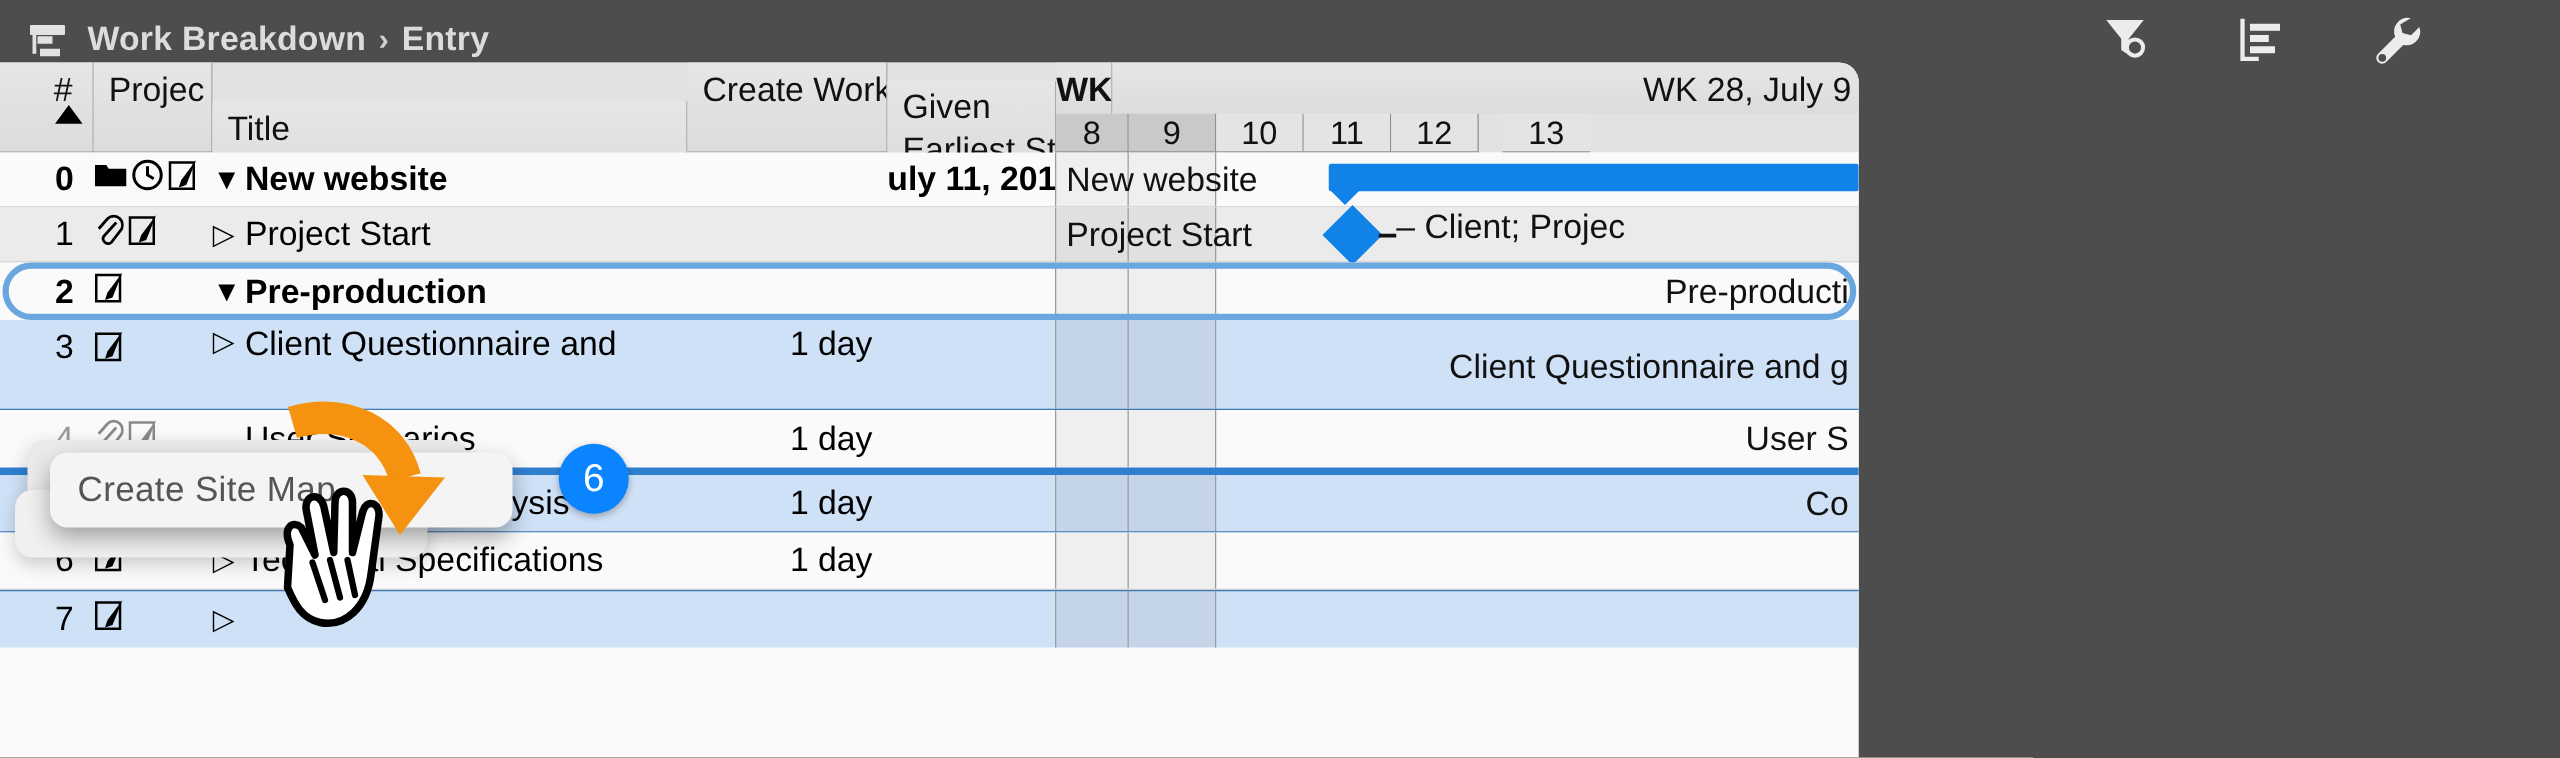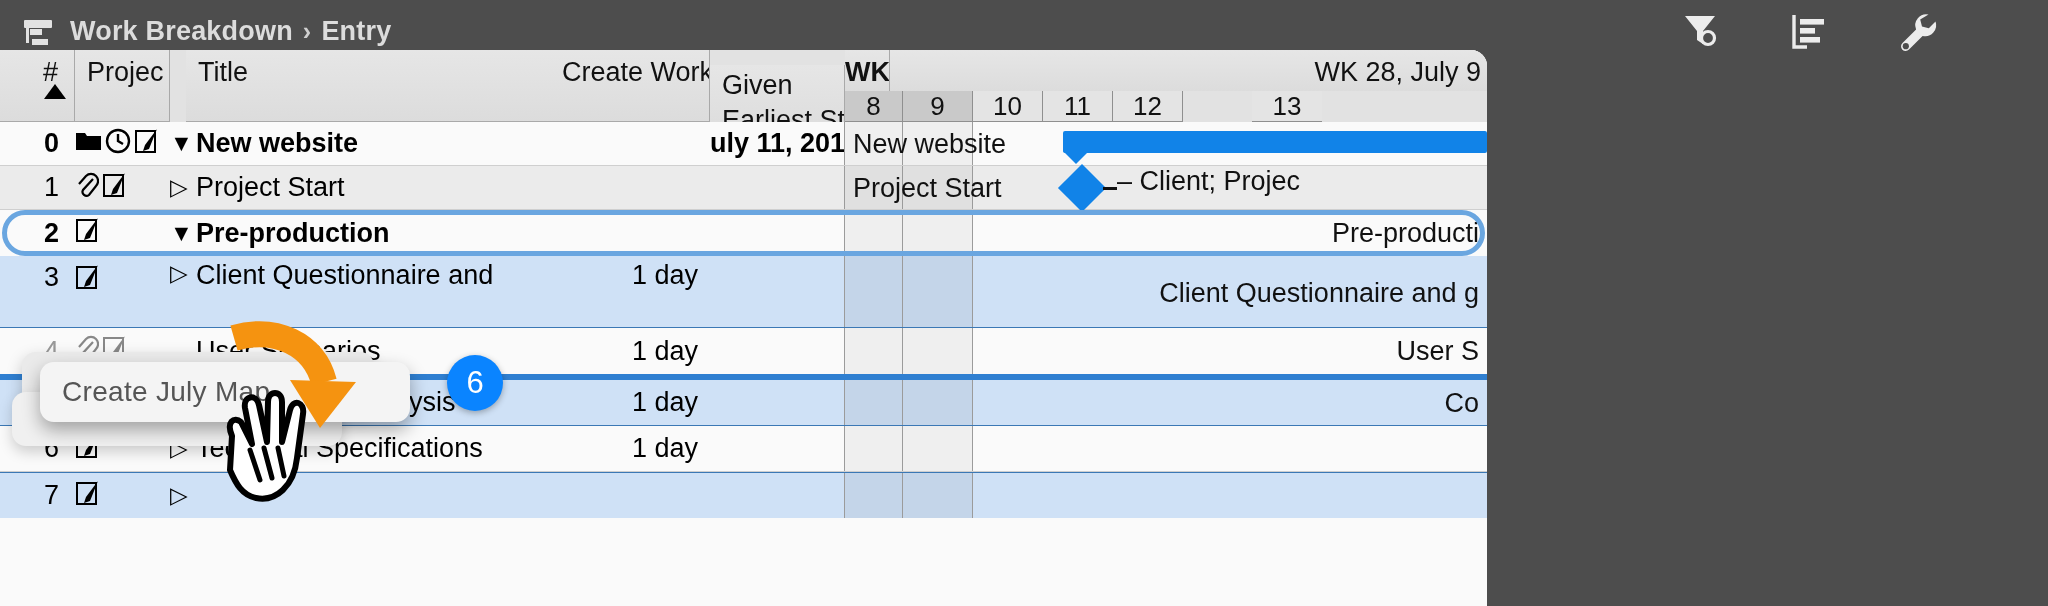--- a/index.html
+++ b/index.html
@@ -177,21 +177,21 @@
   <div class="card">
 
     <div class="thead">
       <div class="th num" style="left:0;width:75px;">
         <span>#</span>
         <span class="sortarrow"></span>
       </div>
       <div class="th" style="left:75px;width:95px;">
         <span>Projec</span>
       </div>
-      <div class="th" style="left:186px;width:380px;">
+      <div class="th" style="left:170px;width:380px;margin-top:31px;">
         <span>Title</span>
       </div>
       <div class="th rt" style="left:550px;width:160px;">
         <span>Create Work</span>
       </div>
       <div class="th two" style="left:710px;width:135px;margin-top:15px;">
         <div>Given</div>
         <div>Earliest Star</div>
       </div>
 
@@ -200,21 +200,21 @@
       </div>
       <div class="th rt" style="left:890px;width:597px;border-right:none;border-bottom:none;height:41px;padding-right:6px;">
         <span>WK 28, July 9</span>
       </div>
 
       <div class="daycell we" style="left:845px;width:58px;"><span>8</span></div>
       <div class="daycell we" style="left:903px;width:70px;"><span>9</span></div>
       <div class="daycell" style="left:973px;width:70px;"><span>10</span></div>
       <div class="daycell" style="left:1043px;width:70px;"><span>11</span></div>
       <div class="daycell" style="left:1113px;width:70px;"><span>12</span></div>
-      <div class="daycell" style="left:1252px;width:70px;border-right:none;"><span>13</span></div>
+      <div class="daycell" style="left:1202px;width:70px;border-right:none;"><span>13</span></div>
     </div>
 
     <div class="rows">
 
       <div class="row" style="top:0;height:44px;background:#fafafa;border-bottom:1px solid #cfcfcf;">
         <div class="grid-left">
           <div class="cell c-num">
               <div class="rowtext r bold">0</div>
             </div>
           <div class="cell c-tr">
@@ -544,21 +544,21 @@
         </div>
       </div>
 
     </div>
   </div>
 
   <div>
     <div class="ghost-back"></div>
     <div class="ghost-back2"></div>
     <div class="ghost">
-      <span>Create July Map</span>
+      <span>Create Site Map</span>
     </div>
     <div class="badge">
       <span>6</span>
     </div>
   </div>
 
   <div class="arrow">
     <svg width="130" height="110" viewBox="0 0 130 110">
       <path d="M6 18 C 48 6, 86 24, 96 62" stroke="#F59310" stroke-width="26" fill="none" stroke-linecap="butt"></path>
       <path d="M62 60 L128 62 L92 108 Z" fill="#F59310"></path>

